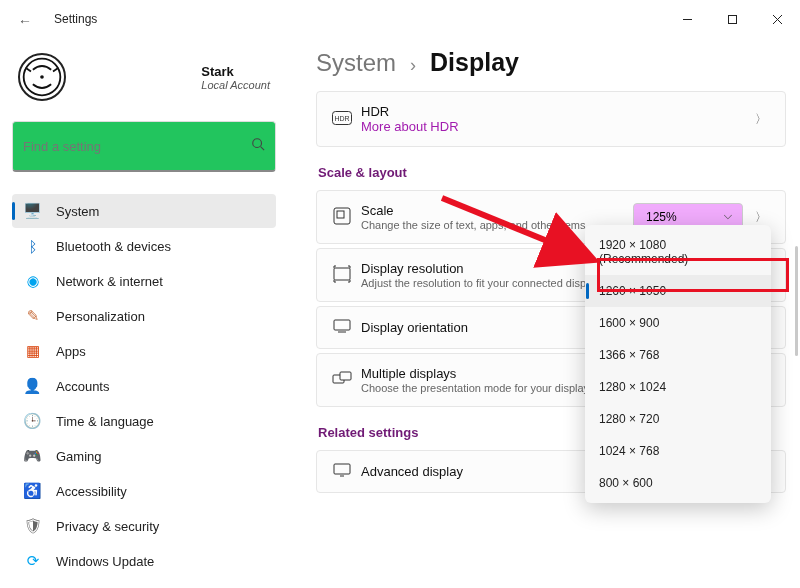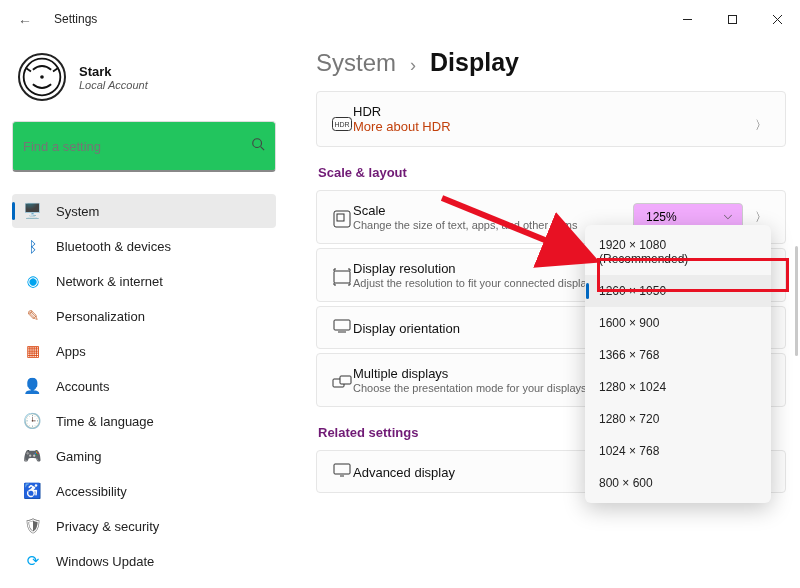--- a/index.html
+++ b/index.html
@@ -7,21 +7,21 @@
 
 .titlebar { display: flex; align-items: center; height: 38px; padding: 0 0 0 14px; }
 .titlebar .back { width: 22px; text-align: center; color: #555; font-size: 14px; cursor: pointer; }
 .titlebar .title { margin-left: 18px; font-size: 12px; color: #222; }
 .winctl { margin-left: auto; display: flex; }
 .winctl div { width: 45px; height: 38px; display: flex; align-items: center; justify-content: center; font-size: 12px; color: #222; cursor: pointer; }
 
 .shell { display: flex; height: 550px; }
 
 .sidebar { width: 288px; padding: 9px 12px 0 12px; display: flex; flex-direction: column; }
-.user { display: flex; align-items: center; gap: 13px; padding: 6px 6px 20px 6px; }
+.user { display: flex; align-items: center; gap: 13px; padding: 6px 6px 20px 6px; justify-content: space-between; }
 .user .avatar { width: 48px; height: 48px; border-radius: 50%; background: #fff; border: 2px solid #222; position: relative; }
 .user .avatar svg { position: absolute; inset: 0; }
 .user .name { font-size: 13px; font-weight: 600; color: #111; }
 .user .acct { font-size: 11px; color: #555; font-style: italic; }
 
 .search { display: flex; border: 1px solid #ddd; border-bottom: 2px solid #888; border-radius: 4px; padding: 15px 10px; background: #22c55e; }
 .search input { flex: 1; border: none; outline: none; font-size: 13px; background: transparent; }
 .search .icon { color: #444; }
 
 .nav { margin-top: 22px; display: flex; flex-direction: column; gap: 1px; overflow-y: auto; }
@@ -30,25 +30,25 @@
 .nav-item.active::before { content: ""; position: absolute; left: 0; top: 8px; bottom: 8px; width: 3px; background: #0067c0; border-radius: 2px; }
 .nav-item .nicon { width: 18px; height: 18px; display: flex; align-items: center; justify-content: center; font-size: 15px; }
 
 .main { flex: 1; padding: 10px 14px 0 28px; overflow-y: auto; position: relative; }
 .crumb { display: flex; align-items: baseline; gap: 14px; margin-bottom: 14px; }
 .crumb .p1 { font-size: 24px; color: #777; }
 .crumb .sep { font-size: 18px; color: #888; }
 .crumb .p2 { font-size: 25px; font-weight: 600; color: #111; }
 
 .card { border: 1px solid #e6e6e6; border-radius: 4px; background: #fcfcfc; margin-bottom: 4px; }
-.row { display: flex; align-items: flex-end; padding: 12px 14px; gap: 0; }
+.row { display: flex; align-items: center; padding: 12px 14px; gap: 8px; }
 .row .ricon { width: 22px; text-align: center; color: #333; font-size: 15px; }
 .row .rtext { flex: 1; }
 .row .rtitle { font-size: 13px; color: #111; }
-.row .rtitle.link { color: #c2410c; }
+.row .rtitle.link { color: #a21caf; }
 .row .rdesc { font-size: 11px; color: #666; margin-top: 1px; }
 .row .chev { color: #555; font-size: 12px; padding: 0 4px; }
 
 .scale-ctrl { display: flex; align-items: center; gap: 8px; }
 .dropdown-btn { border: 1px solid #ccc; background: #f0abfc; border-radius: 4px; padding: 6px 40px 6px 12px; font-size: 12px; position: relative; cursor: pointer; min-width: 110px; }
 .dropdown-btn::after { content: "⌵"; position: absolute; right: 10px; top: 5px; font-size: 11px; color: #555; }
 
 .section-h { font-size: 13px; font-weight: 600; color: #701a75; margin: 18px 0 10px 2px; }
 
 .dropdown-menu { position: absolute; right: 29px; top: 225px; width: 186px; background: #f7f7f7; border-radius: 6px; box-shadow: 0 6px 22px rgba(0,0,0,0.22); padding: 4px 0; z-index: 50; }

